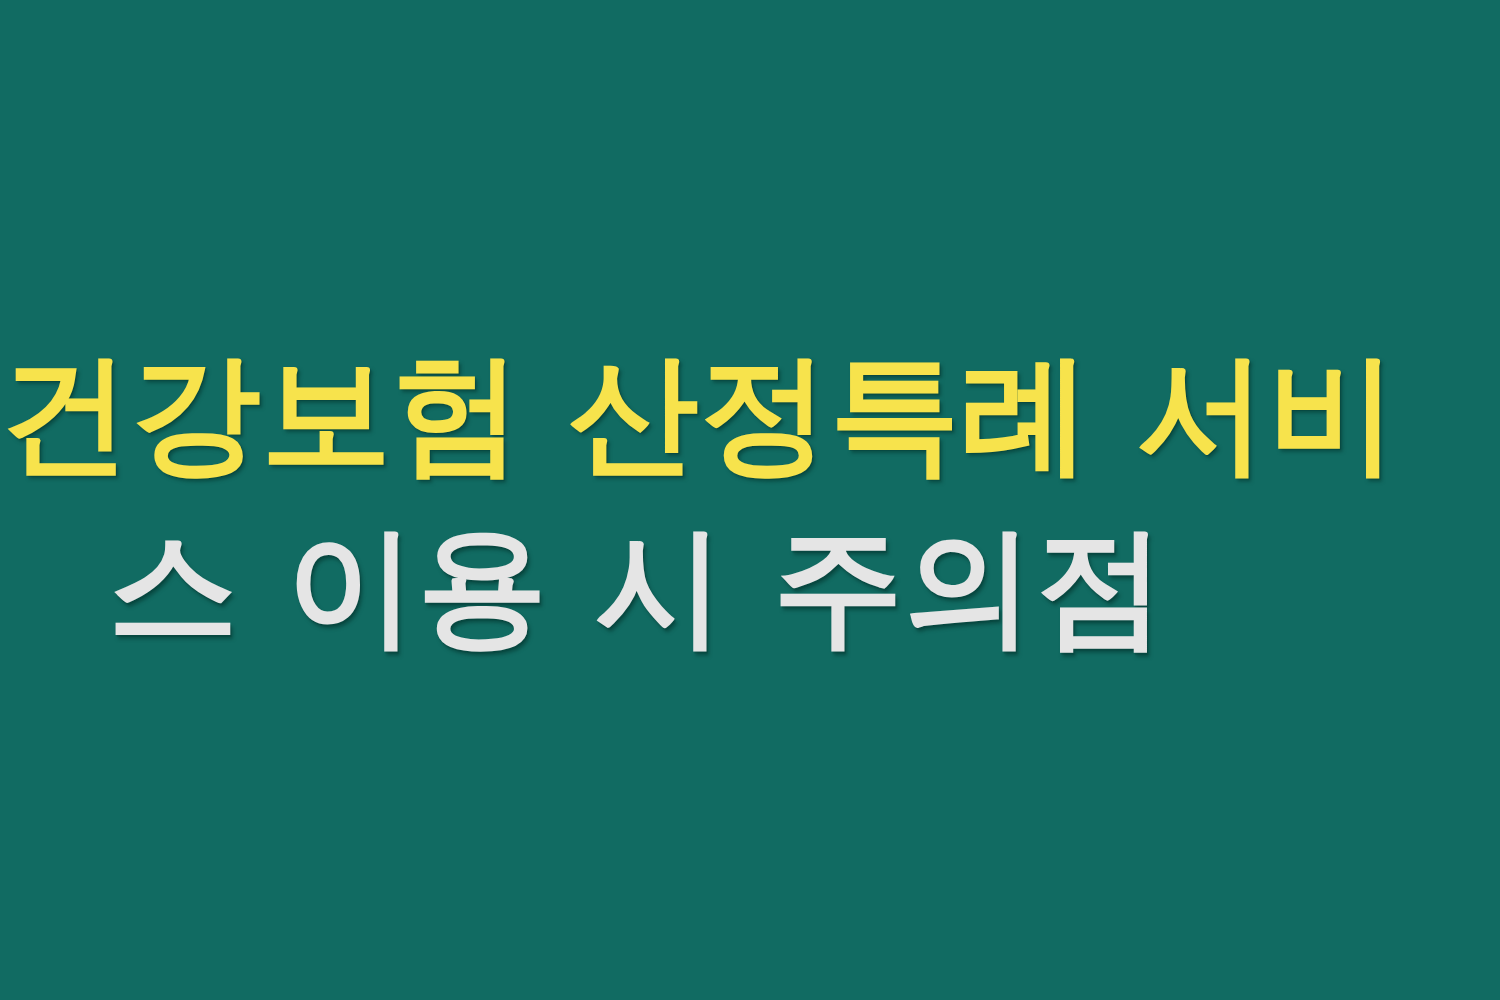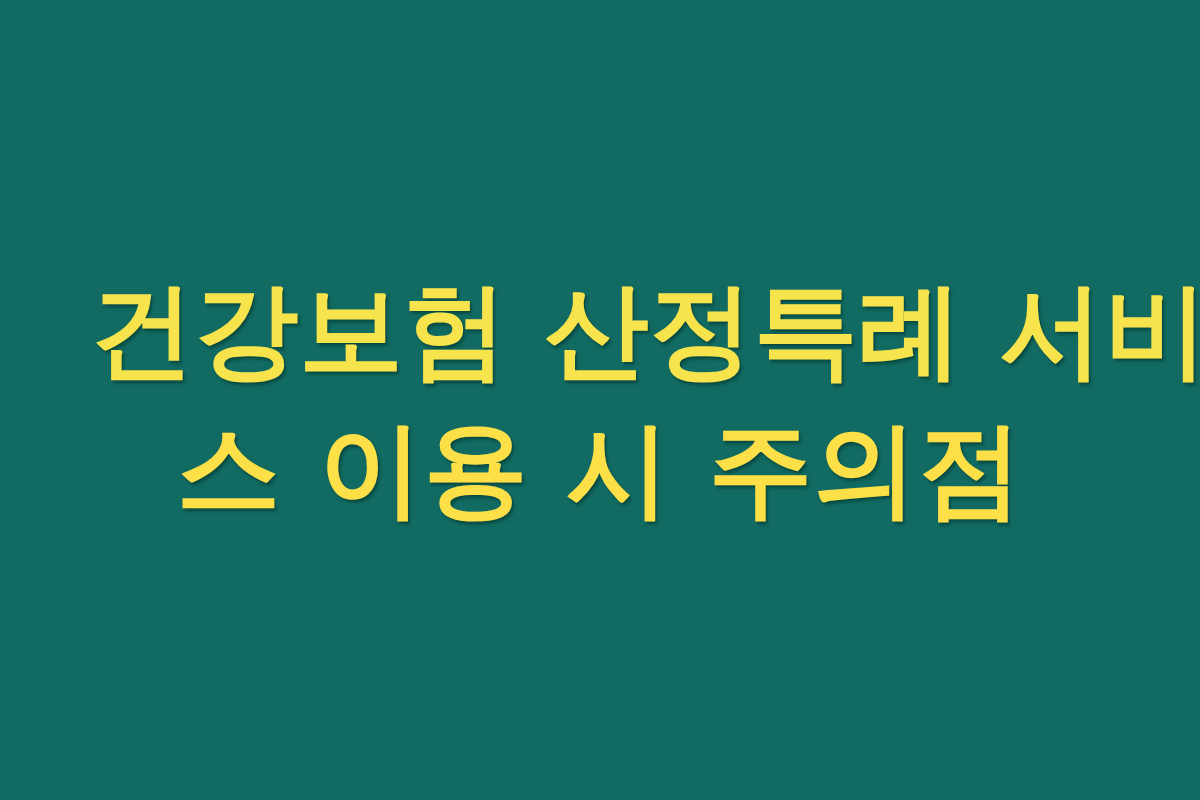--- a/index.html
+++ b/index.html
@@ -17,21 +17,21 @@
 
   
   #banner {
     position: relative;
     width: 1200px;
     height: 800px;
     box-sizing: border-box;
     background: #116B62;
     display: flex;
     align-items: center;
-    justify-content: center;
+    justify-content: flex-start;
     overflow: hidden;
   }
 
   
   #headline {
     position: relative;
     width: 1020px;
     text-align: center;
     user-select: none;
   }
@@ -59,17 +59,17 @@
 </style>
 </head>
 <body>
 
 <div id="banner" style="background: rgb(17, 107, 98);">
 
   <div id="headline">
 
     <span class="headline-line line-1" style="color: rgb(247, 227, 76);">건강보험 산정특례 서비</span>
 
-    <span class="headline-line line-2" style="color: #fde047;">스 이용 시 주의점</span>
+    <span class="headline-line line-2" style="color: #e5e5e5;">스 이용 시 주의점</span>
 
   </div>
 
 </div>
 
 </body></html>

